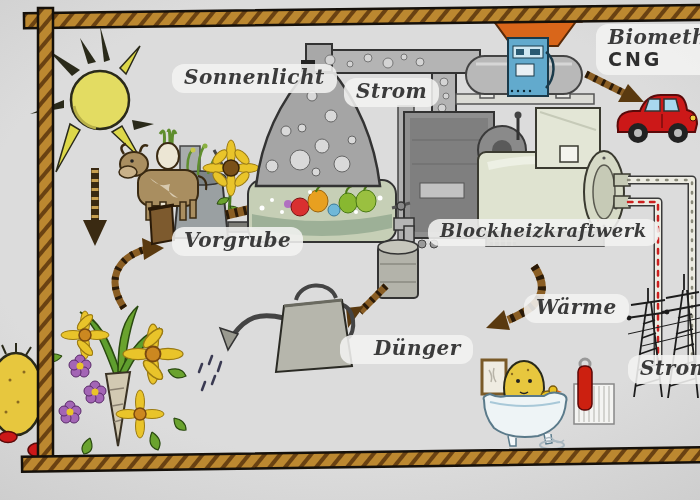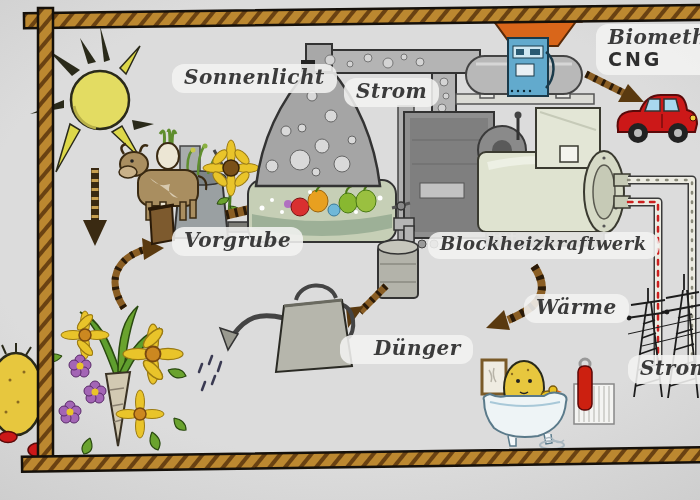--- a/index.html
+++ b/index.html
@@ -428,18 +428,18 @@
   </g>
 </svg>
 
 <div class="pill" style="left:126px;top:64px;margin-left:46px;">Sonnenlicht</div>
 <div class="pill" style="left:344px;top:78px;">Strom</div>
 <div class="pill stack" style="left:596px;top:24px;">
   <span>Biomethan</span>
   <span class="cng">CNG</span>
 </div>
 <div class="pill" style="left:156px;top:227px;margin-left:16px;">Vorgrube</div>
-<div class="pill small" style="left:428px;top:232px;">Blockheizkraftwerk</div>
+<div class="pill small" style="left:428px;top:219px;">Blockheizkraftwerk</div>
 <div class="pill" style="left:524px;top:294px;">Wärme</div>
 <div class="pill" style="left:340px;top:335px;padding-left:34px;">Dünger</div>
 <div class="pill" style="left:628px;top:355px;">Strom</div>
 
 </div>
 
 </body></html>

